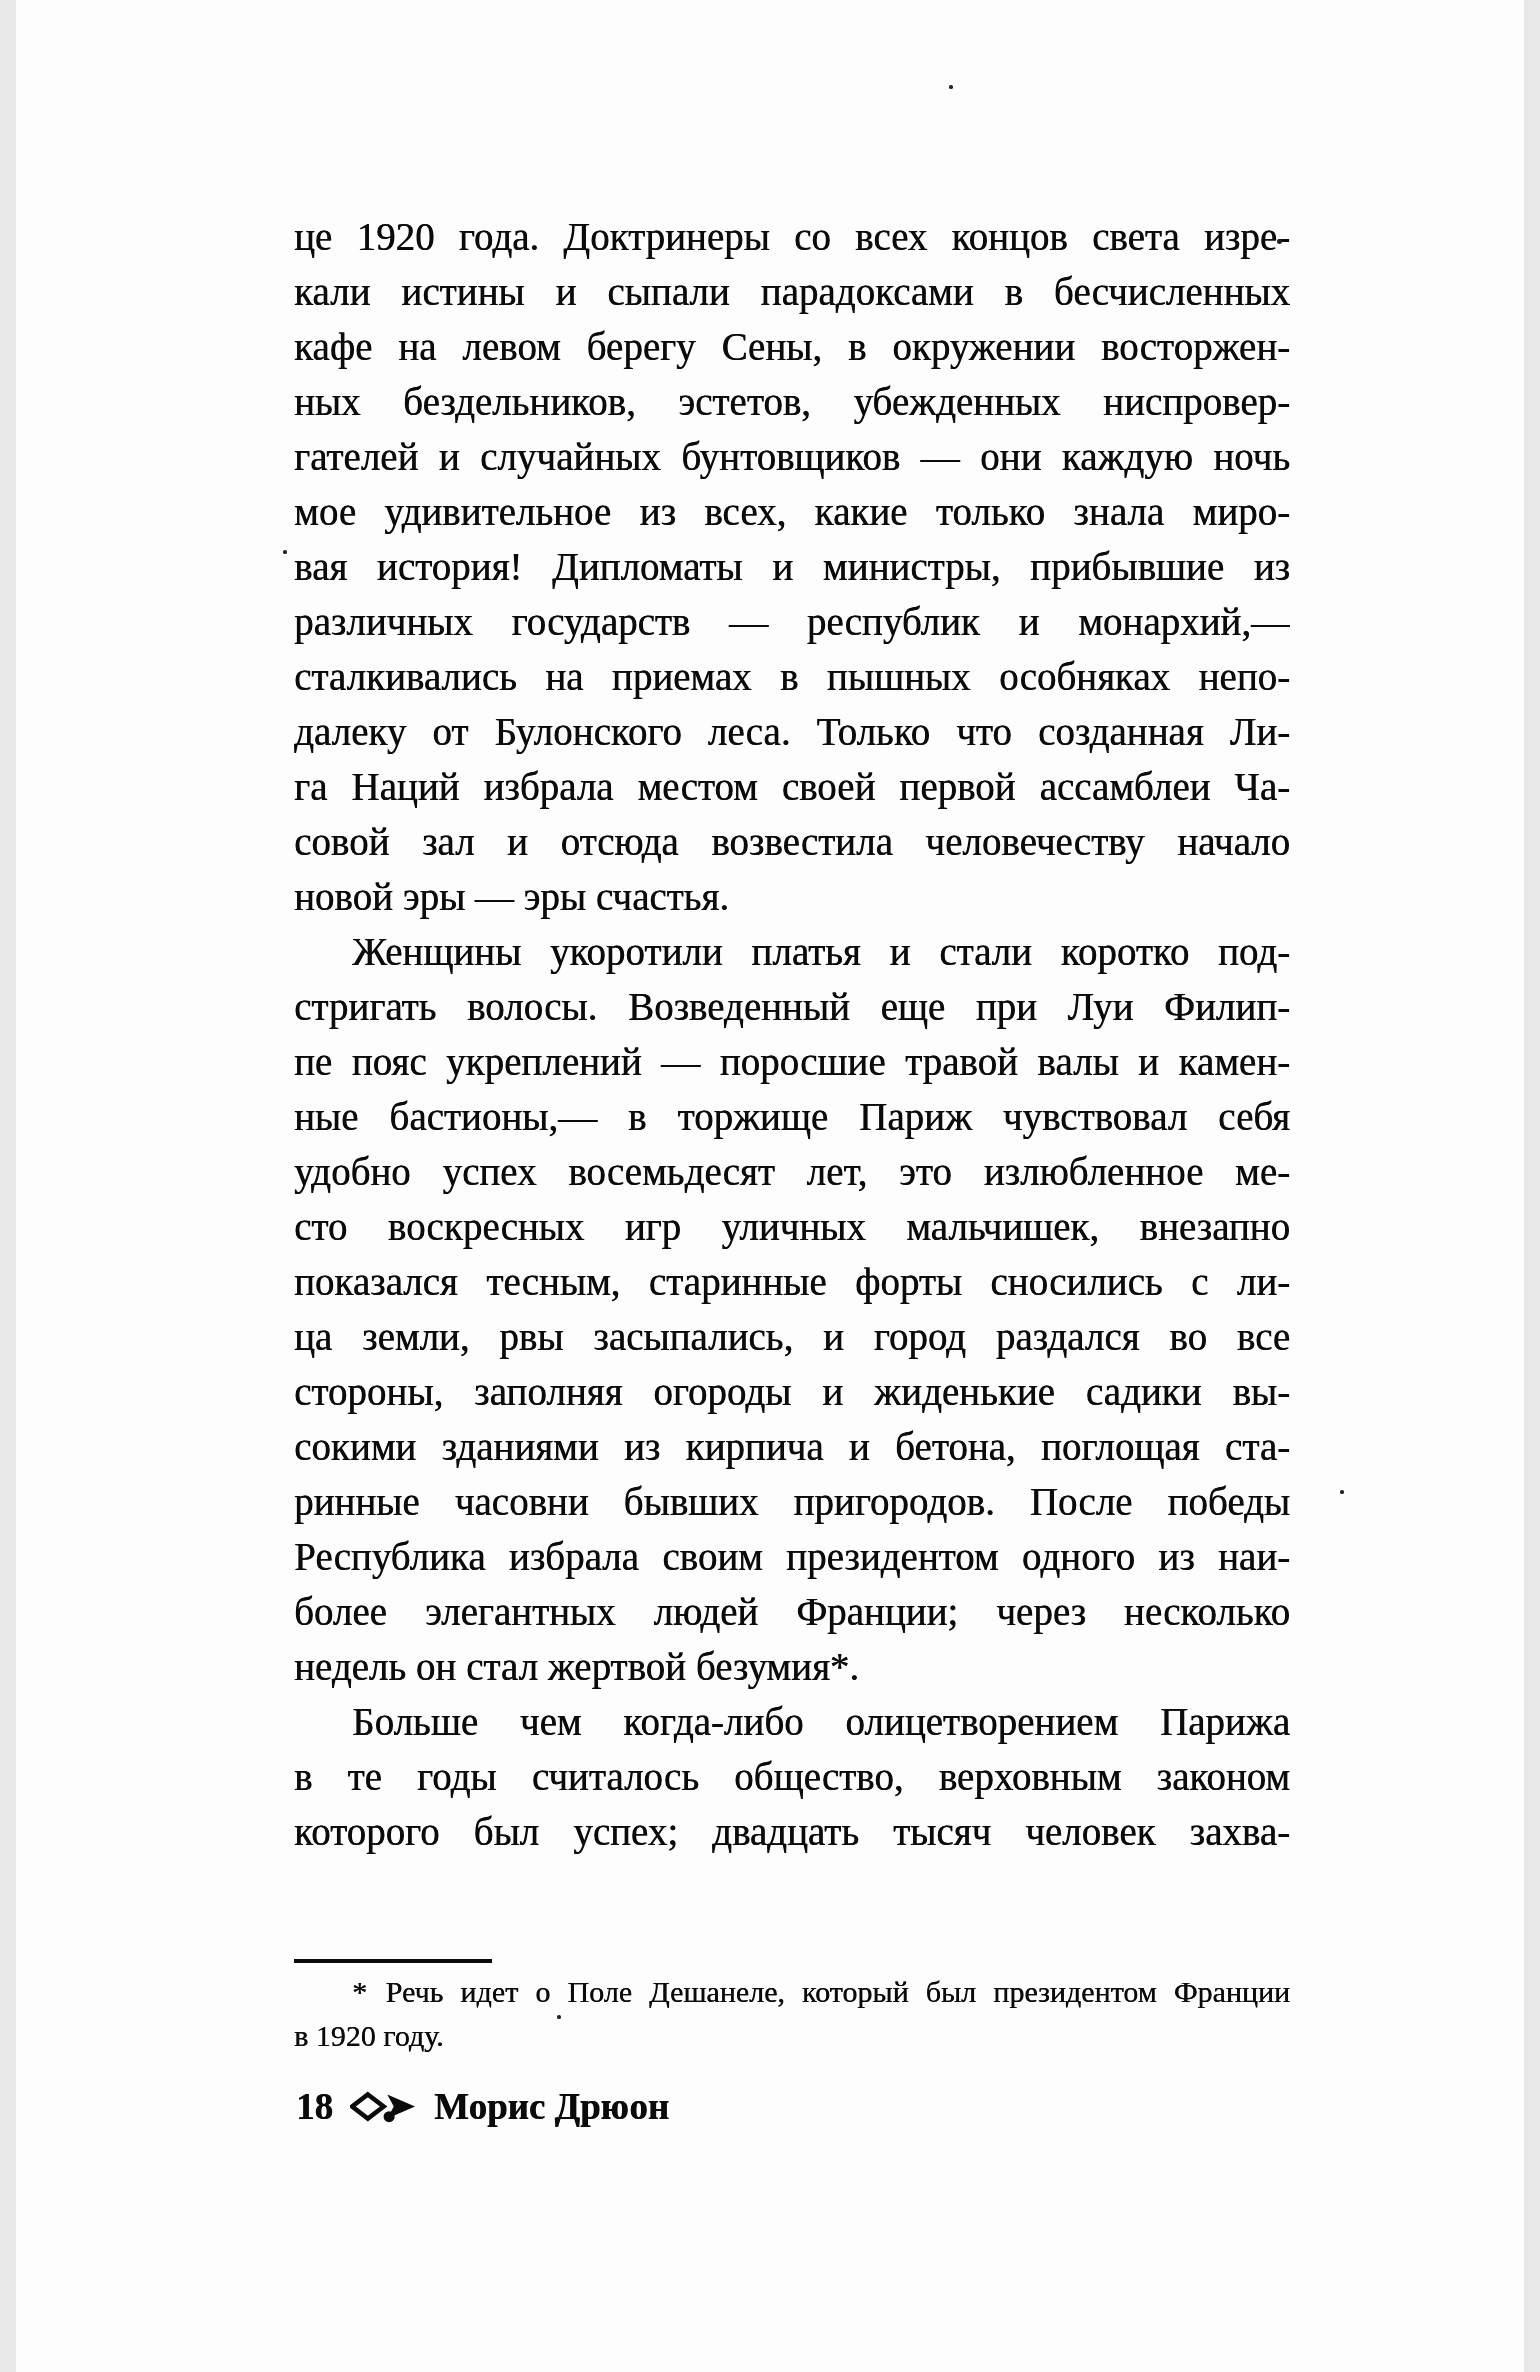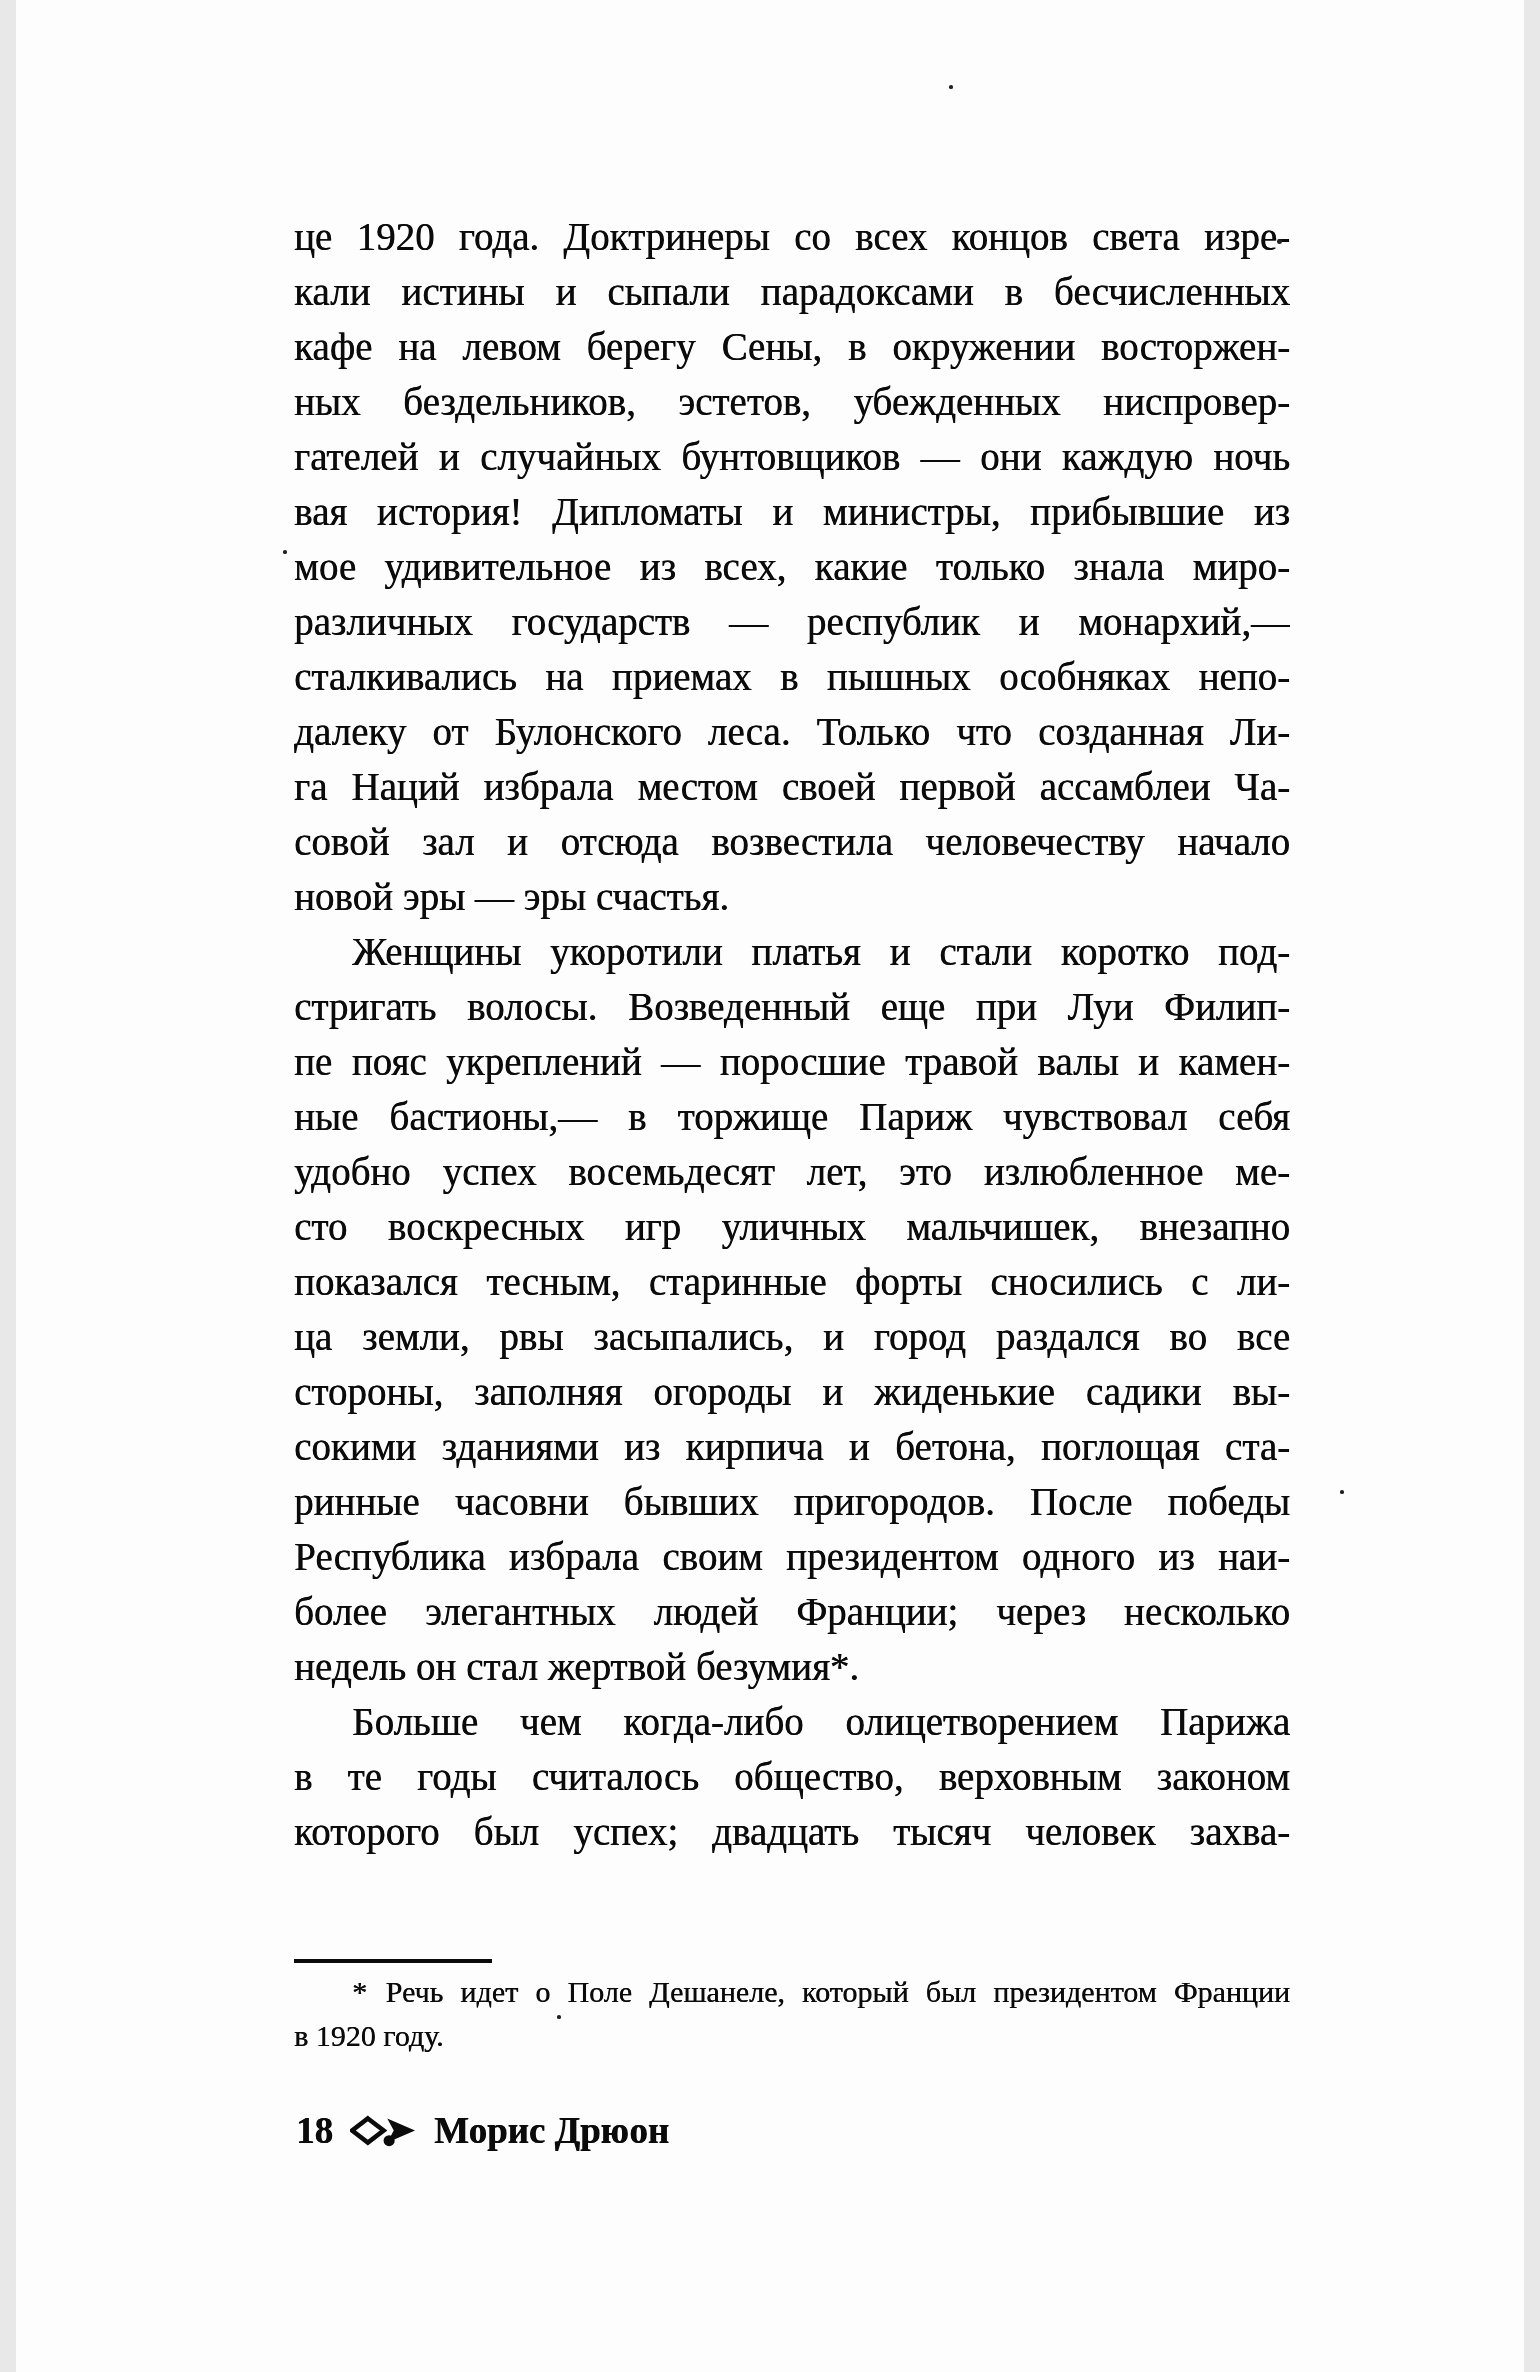--- a/index.html
+++ b/index.html
@@ -59,21 +59,20 @@
     position: absolute;
     left: 280px;
     top: 2084px;
     height: 45px;
     font-size: 37px;
     line-height: 45px;
     font-weight: bold;
     display: flex;
     align-items: center;
     text-shadow: 0.5px 0 #0b0b0b;
-    margin-top: 24px;
   }
   .ornament { display: inline-block; margin: 0 15px 0 17px; line-height: 0; }
   .ornament svg { display: block; }
 
   .speck {
     position: absolute;
     background: #222;
     border-radius: 50%;
   }
 </style>
@@ -81,22 +80,22 @@
 <body>
 
 <div class="page">
 
   <div class="body-text" id="body-lines">
       <div class="line">це 1920 года. Доктринеры со всех концов света изре-</div>
       <div class="line">кали истины и сыпали парадоксами в бесчисленных</div>
       <div class="line">кафе на левом берегу Сены, в окружении восторжен-</div>
       <div class="line">ных бездельников, эстетов, убежденных ниспровер-</div>
       <div class="line">гателей и случайных бунтовщиков — они каждую ночь</div>
+      <div class="line">мое удивительное из всех, какие только знала миро-</div>
       <div class="line">вая история! Дипломаты и министры, прибывшие из</div>
-      <div class="line">мое удивительное из всех, какие только знала миро-</div>
       <div class="line">различных государств — республик и монархий,—</div>
       <div class="line">сталкивались на приемах в пышных особняках непо-</div>
       <div class="line">далеку от Булонского леса. Только что созданная Ли-</div>
       <div class="line">га Наций избрала местом своей первой ассамблеи Ча-</div>
       <div class="line">совой зал и отсюда возвестила человечеству начало</div>
       <div class="line para-end">новой эры — эры счастья.</div>
       <div class="line indent">Женщины укоротили платья и стали коротко под-</div>
       <div class="line">стригать волосы. Возведенный еще при Луи Филип-</div>
       <div class="line">пе пояс укреплений — поросшие травой валы и камен-</div>
       <div class="line">ные бастионы,— в торжище Париж чувствовал себя</div>

